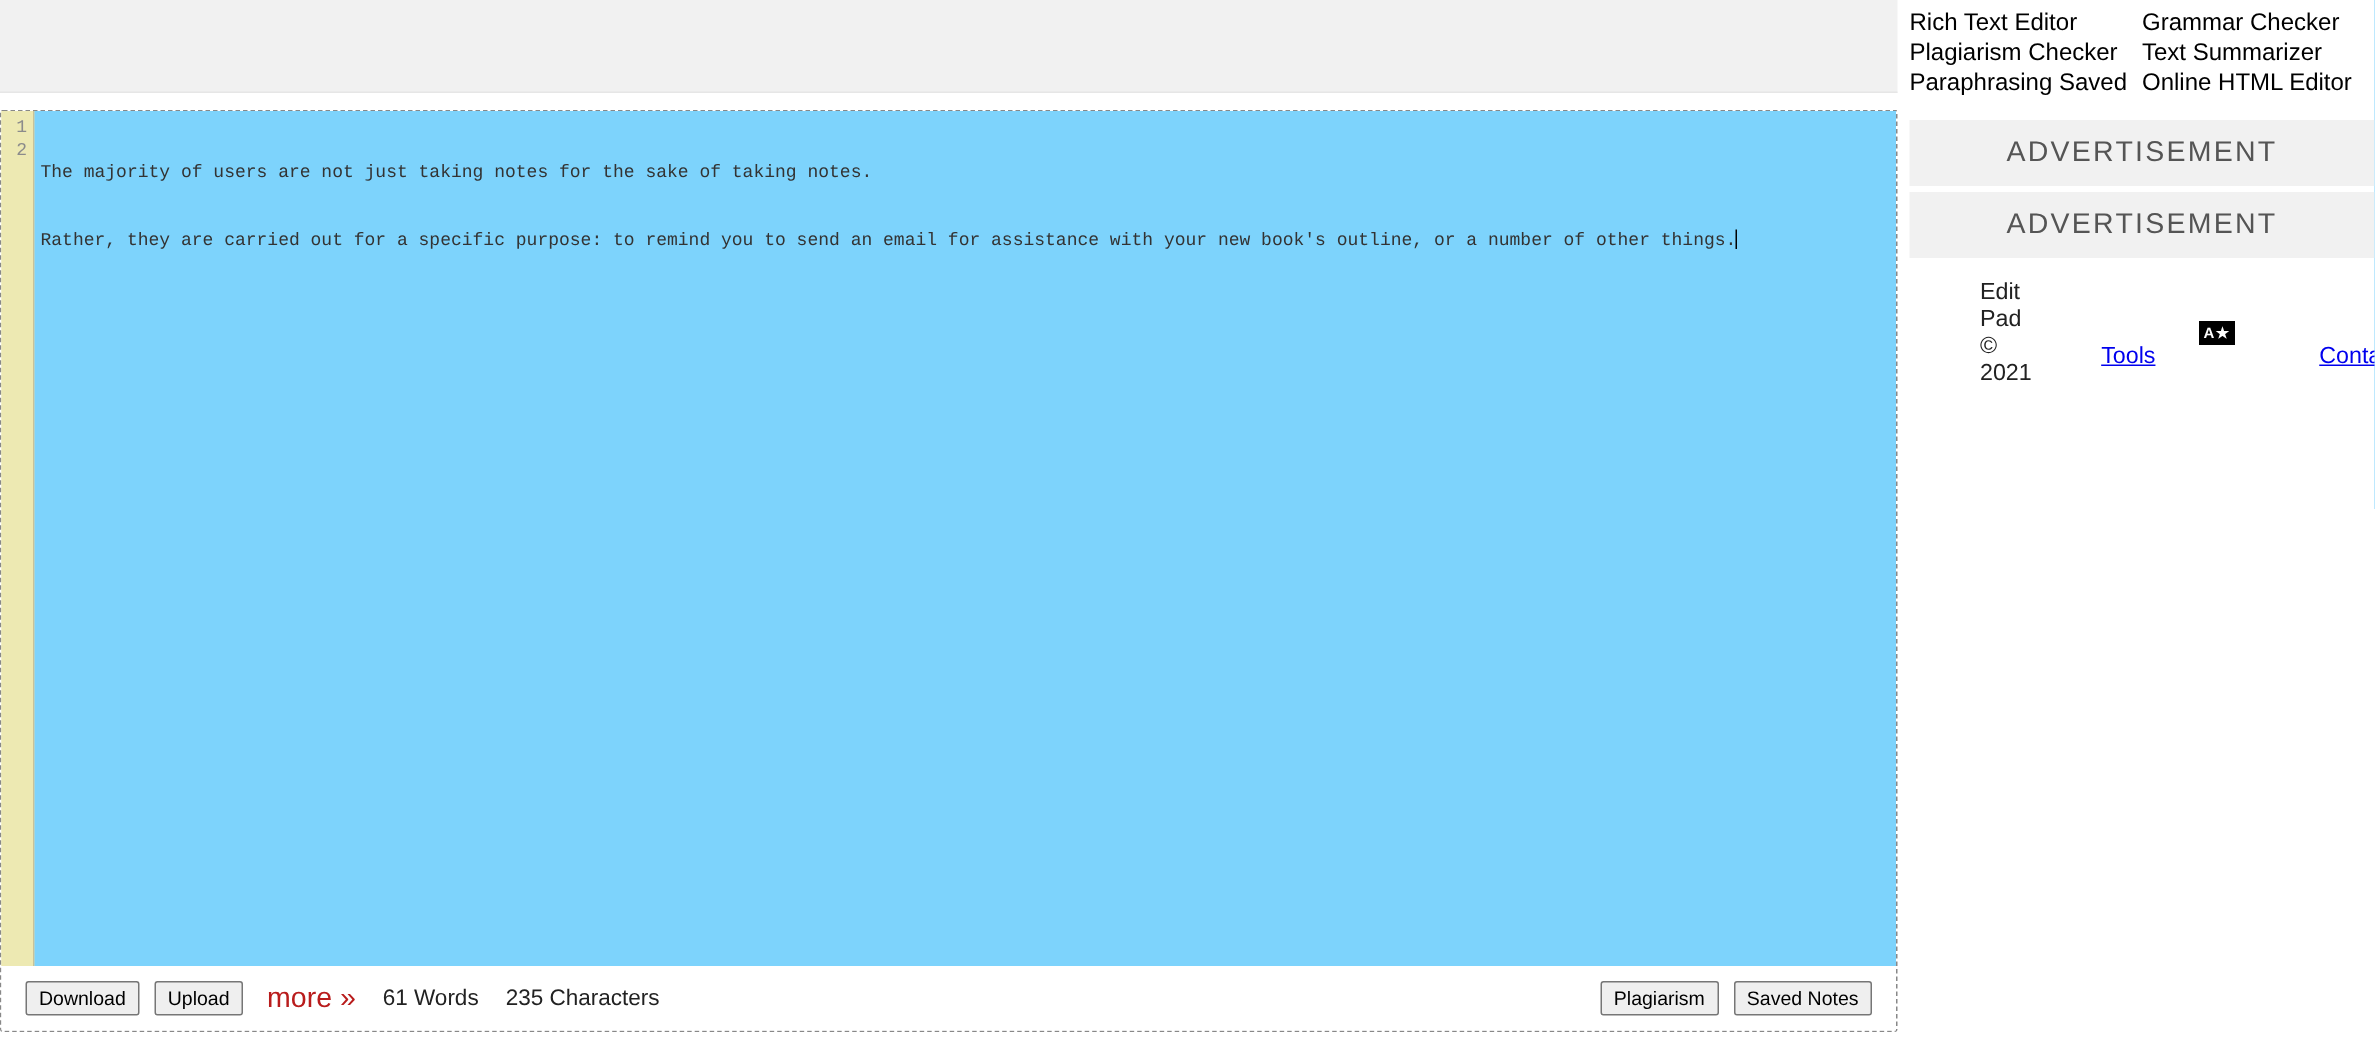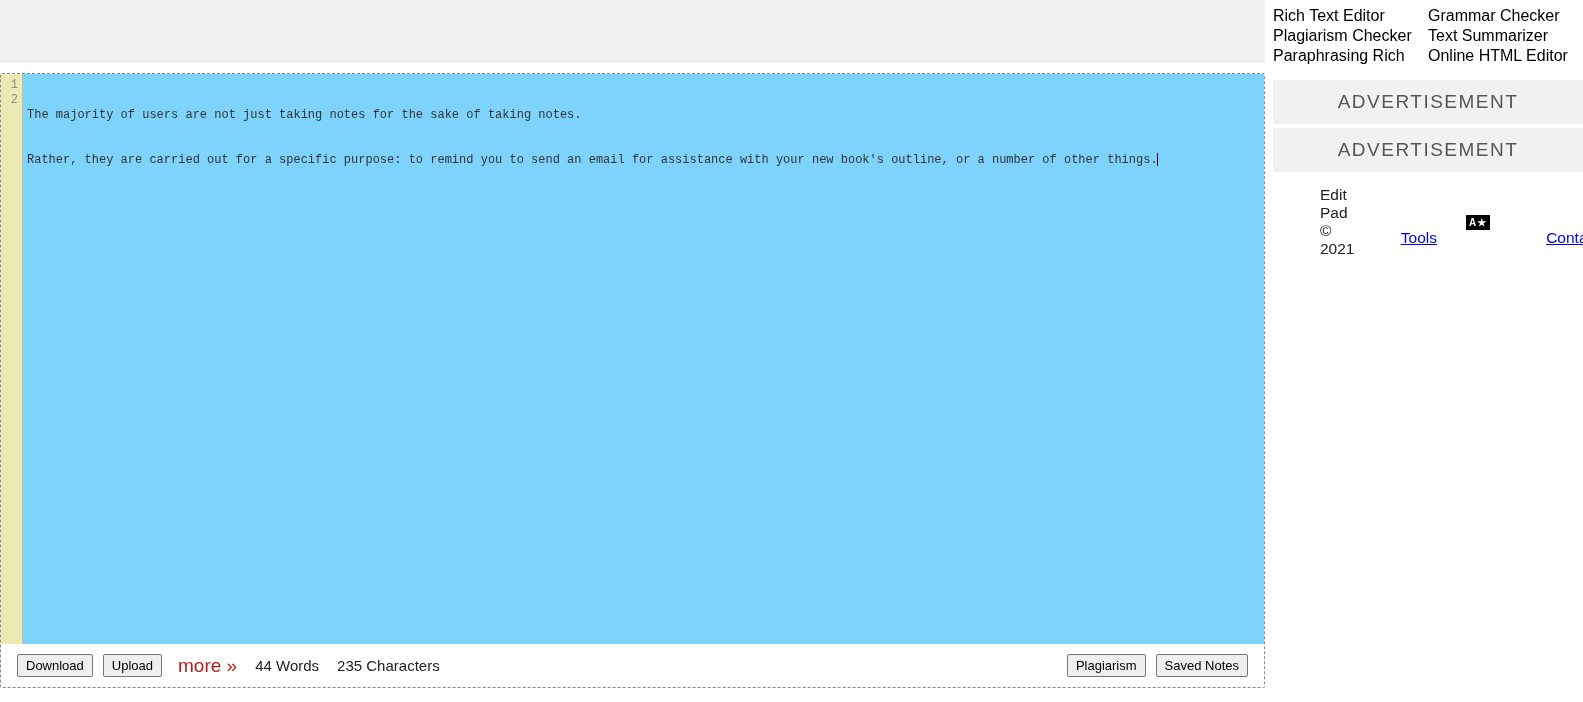--- a/index.html
+++ b/index.html
@@ -167,35 +167,35 @@
         <div class="code-area">
           <div class="line"><span>The majority of users are not just taking notes for the sake of taking notes.</span></div>
           <div class="line"><span>Rather, they are carried out for a specific purpose: to remind you to send an email for assistance with your new book's outline, or a number of other things.</span><span class="cursor"></span></div>
         </div>
       </div>
 
       <div class="editor-footer">
         <button class="btn">Download</button>
         <button class="btn">Upload</button>
         <a class="more-link">more »</a>
-        <span class="stat">44 Words</span>
+        <span class="stat">61 Words</span>
         <span class="stat">235 Characters</span>
         <span class="footer-spacer"></span>
         <button class="btn">Plagiarism</button>
         <button class="btn">Saved Notes</button>
       </div>
     </div>
   </div>
 
   <div class="side-col">
     <div class="side-links">
       <div class="side-links-col">
         <div>Rich Text Editor</div>
         <div>Plagiarism Checker</div>
-        <div>Paraphrasing Rich</div>
+        <div>Paraphrasing Saved</div>
       </div>
       <div class="side-links-col">
         <div>Grammar Checker</div>
         <div>Text Summarizer</div>
         <div>Online HTML Editor</div>
       </div>
     </div>
 
     <div class="ad-label">ADVERTISEMENT</div>
     <div class="ad-label">ADVERTISEMENT</div>

